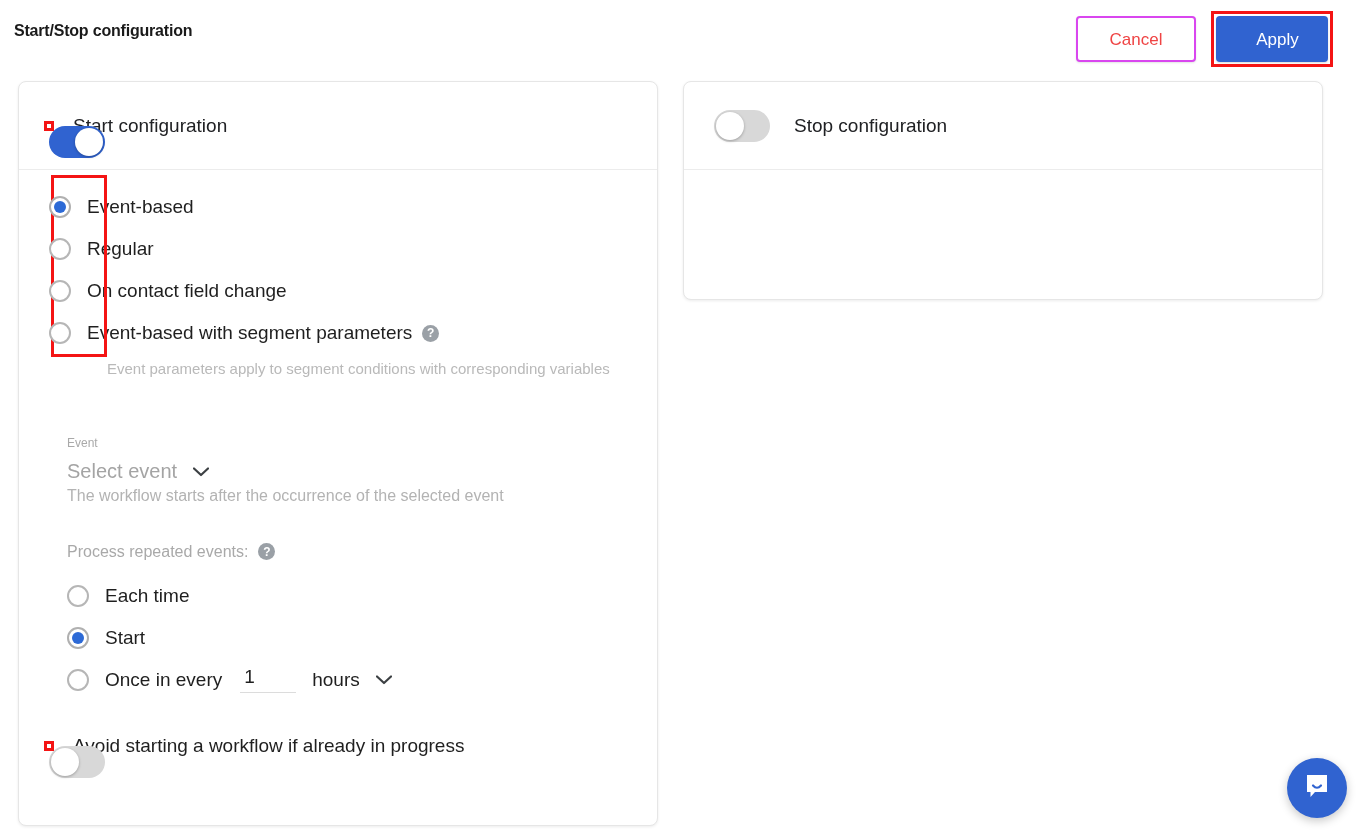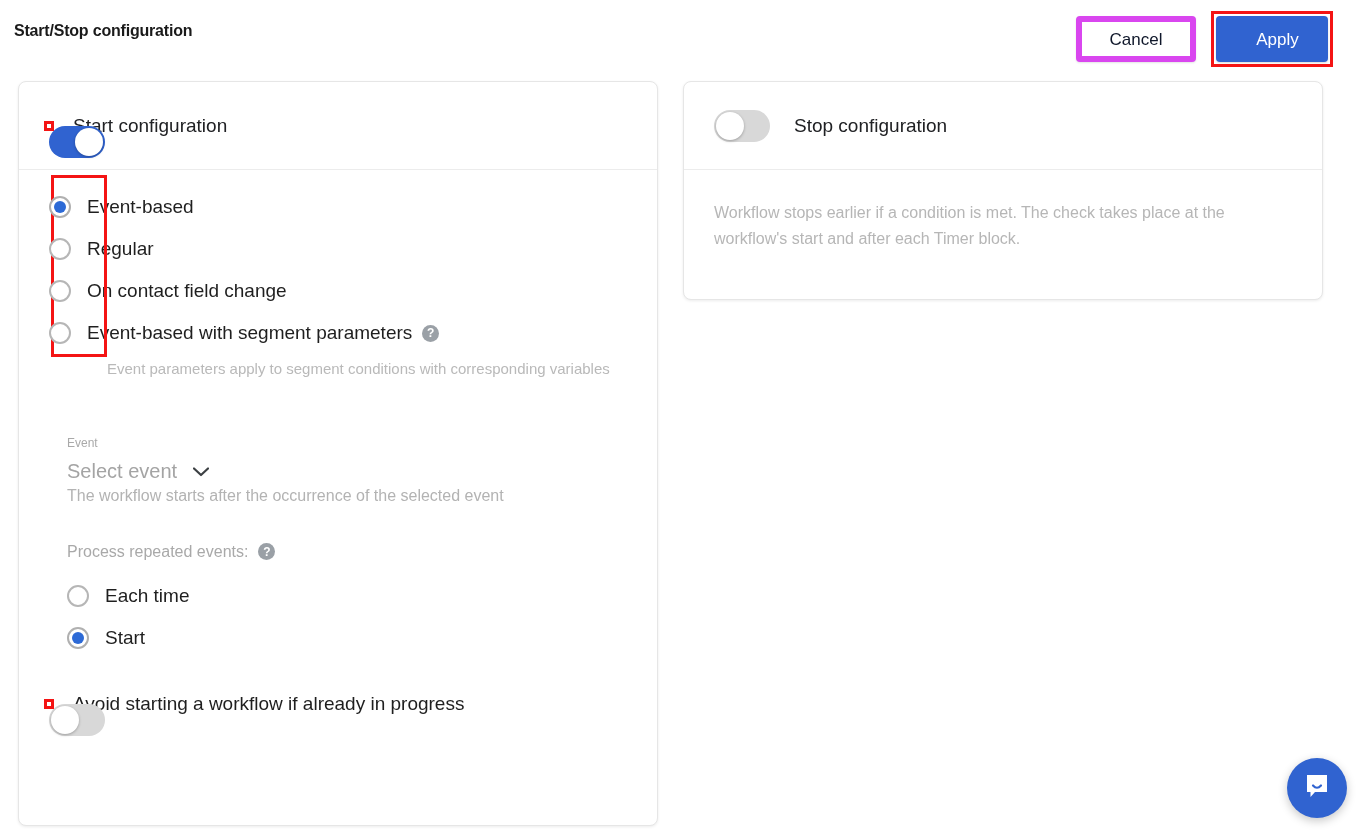--- a/index.html
+++ b/index.html
@@ -22,22 +22,22 @@
   .header-actions { position: absolute; right: 37px; top: 16px; display: flex; align-items: flex-start; gap: 20px; }
 
   .btn {
     font-family: "Liberation Sans", sans-serif;
     font-size: 17px; line-height: 1;
     border-radius: 4px; cursor: pointer;
     display: flex; align-items: center; justify-content: center;
   }
   .btn-cancel {
     width: 120px; height: 46px;
-    background: #ffffff; color: #0f172a;
-    border: 6px solid #d946ef;
+    background: #ffffff; color: #ef4444;
+    border: 2px solid #d946ef;
     box-shadow: 0 1px 2px rgba(60,64,67,.14);
   }
   .btn-apply {
     width: 112px; height: 46px;
     background: #3063d0; color: #ffffff;
     border: none;
     box-shadow: 0 1px 2px rgba(60,64,67,.2);
     padding-left: 17px;
   }
   
@@ -223,20 +223,31 @@
 
       <div style="margin-top:14px;">
         <div class="radio-row">
           <span class="radio"></span>
           <span class="radio-label">Each time</span>
         </div>
         <div class="radio-row">
           <span class="radio checked"></span>
           <span class="radio-label">Start</span>
         </div>
+        <div class="radio-row">
+          <span class="radio"></span>
+          <span class="radio-label">Once in every</span>
+          <input class="num-input" type="text" value="1" style="">
+          <span class="unit">hours</span>
+          <span class="chev">
+            <svg width="16" height="10" viewBox="0 0 16 10">
+                <path d="M1 1.5 L8 8 L15 1.5" stroke="#3c4043" stroke-width="2.2" fill="none" stroke-linecap="round" stroke-linejoin="round"></path>
+              </svg>
+          </span>
+        </div>
       </div>
     </div>
 
     <div class="bottom-row" style="margin-top:34px;">
       <span class="redbox">
         <span class="switch">
           <span class="track"></span>
           <span class="knob"></span>
         </span>
       </span>
@@ -246,23 +257,20 @@
   </div>
 
   <div class="card" id="stop-card">
     <div class="card-head">
       <span class="switch">
         <span class="track"></span>
         <span class="knob"></span>
       </span>
       <span class="card-head-label">Stop configuration</span>
     </div>
-    <div class="stop-body">
-      <div class="stop-text">Workflow stops earlier if a condition is met. The check takes place at the workflow's start and after each Timer block.</div>
-    </div>
   </div>
 
   <div class="chat-fab">
     <span>
       <svg width="30" height="30" viewBox="0 0 30 30">
         <path d="M5 4 H25 V21 H13 L8.5 26 V21 H5 Z" fill="#ffffff"></path>
         <path d="M11 14.5 Q15 19 19 14.5" stroke="#3063d0" stroke-width="2.2" fill="none" stroke-linecap="round"></path>
       </svg>
     </span>
   </div>

